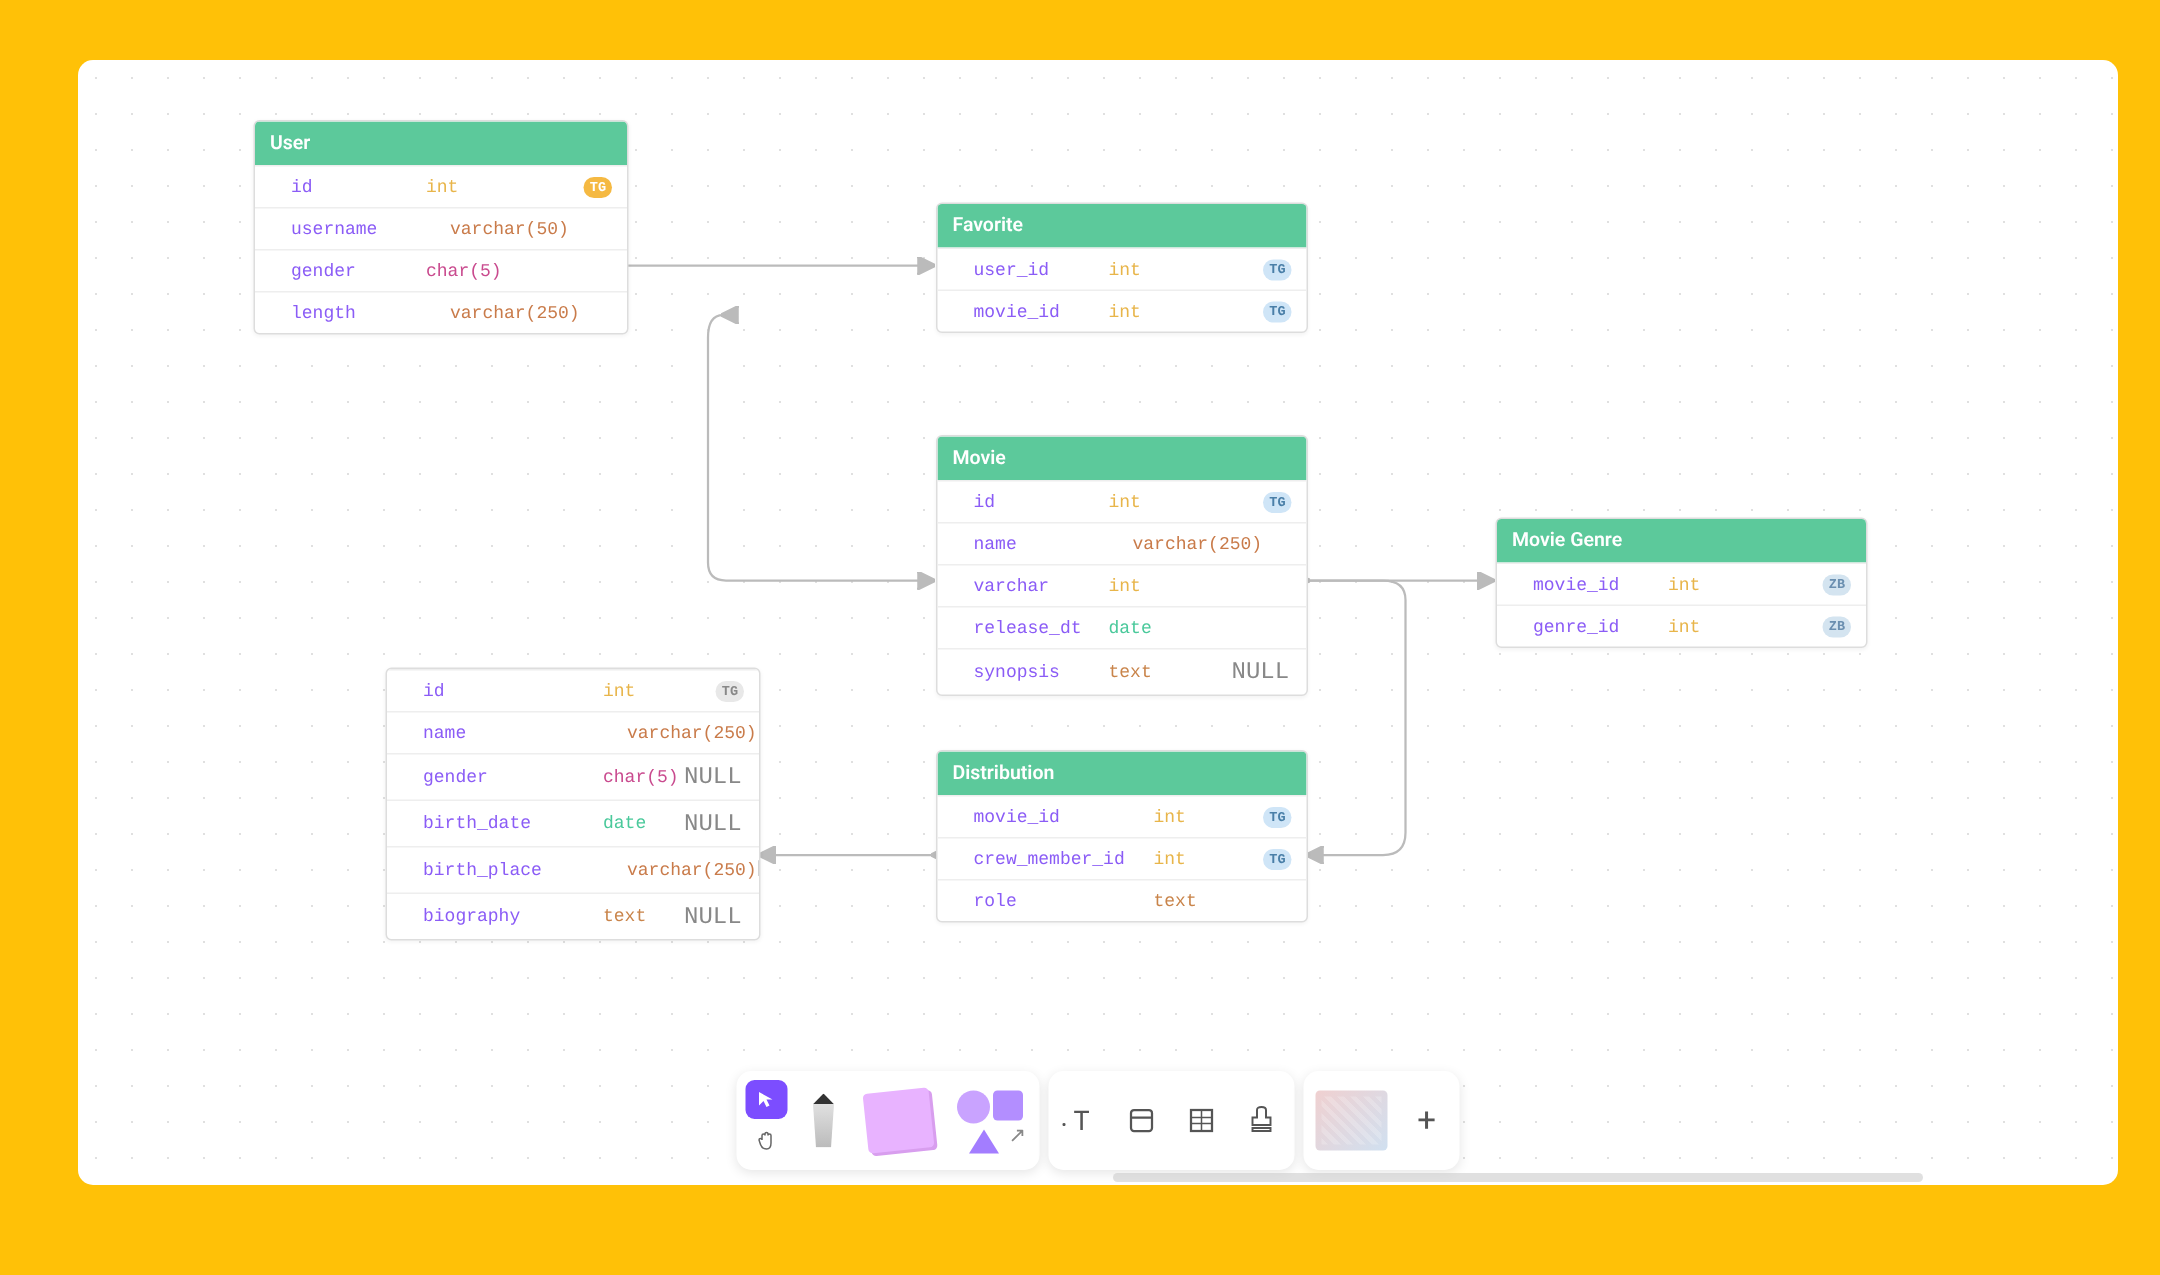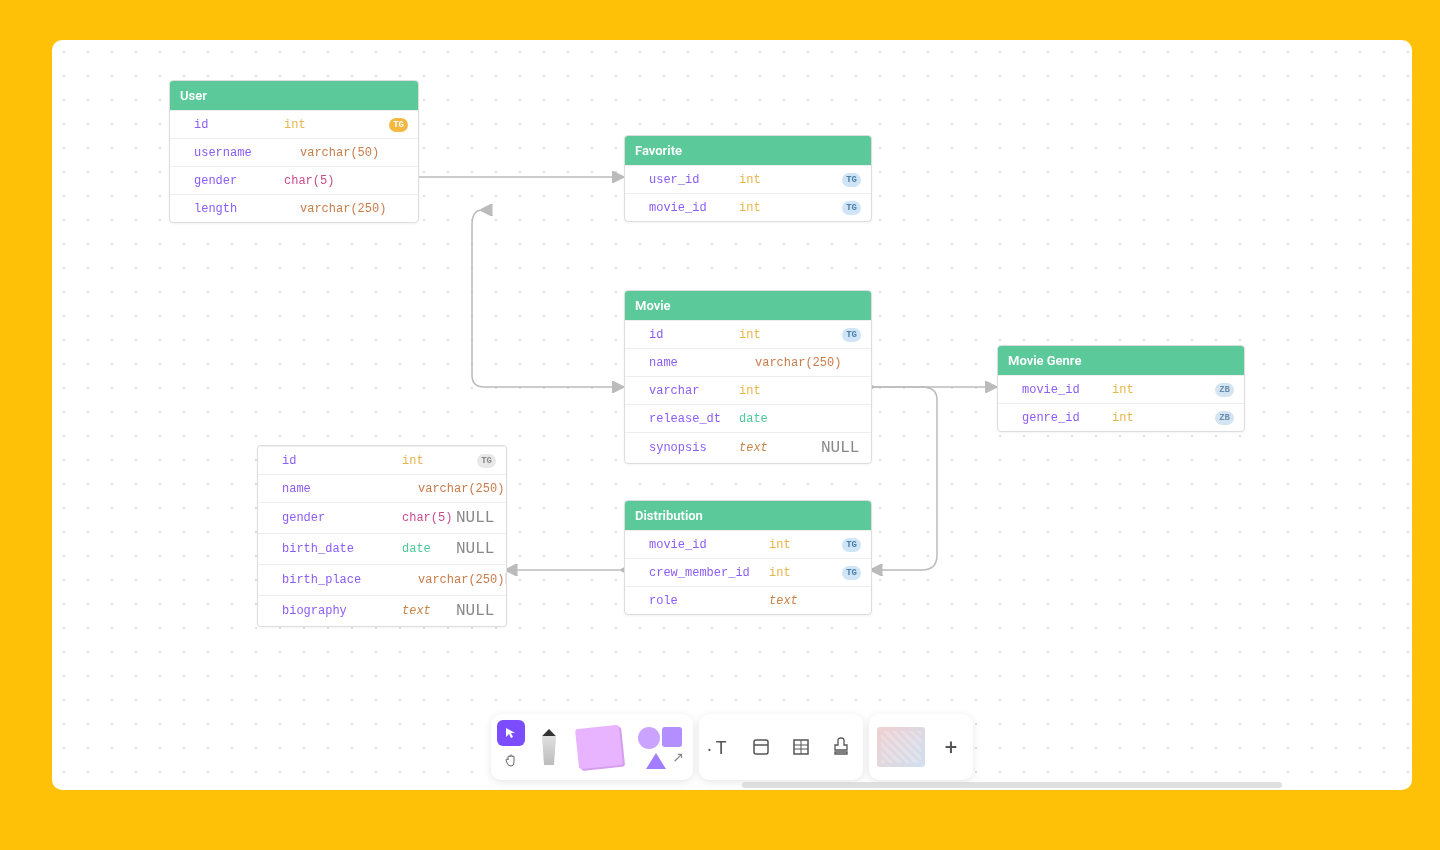--- a/index.html
+++ b/index.html
@@ -60,21 +60,21 @@
   margin-left: auto;
 }
 .badge-orange { background: #f5b942; color: #fff; }
 .badge-blue { background: #cfe5f7; color: #4a7fa8; }
 .badge-gray { background: #e8e8e8; color: #888; }
 .badge-lightblue { background: #d4e4f0; color: #6b8fb0; }
 .type-int { color: #e8b54a; }
 .type-varchar { color: #c97b4a; margin-left: 16px; }
 .type-char { color: #c94a8e; }
 .type-date { color: #4ac99b; }
-.type-text { color: #c9844a; font-style: italic; }
+.type-text { color: #c9844a; }
 
 .connector { position: absolute; stroke: #bbb; stroke-width: 1.5; fill: none; }
 .arrow { fill: #bbb; }
 
 .toolbar {
   position: absolute;
   bottom: 10px;
   left: 50%;
   transform: translateX(-50%);
   display: flex;

